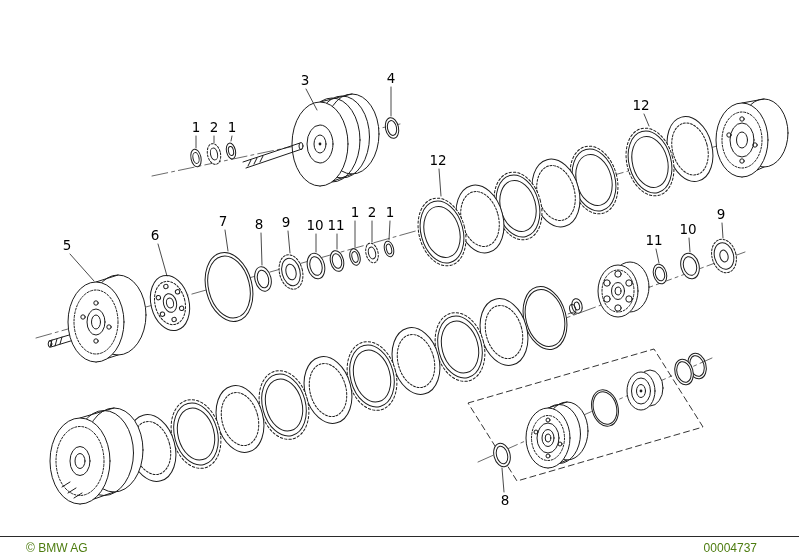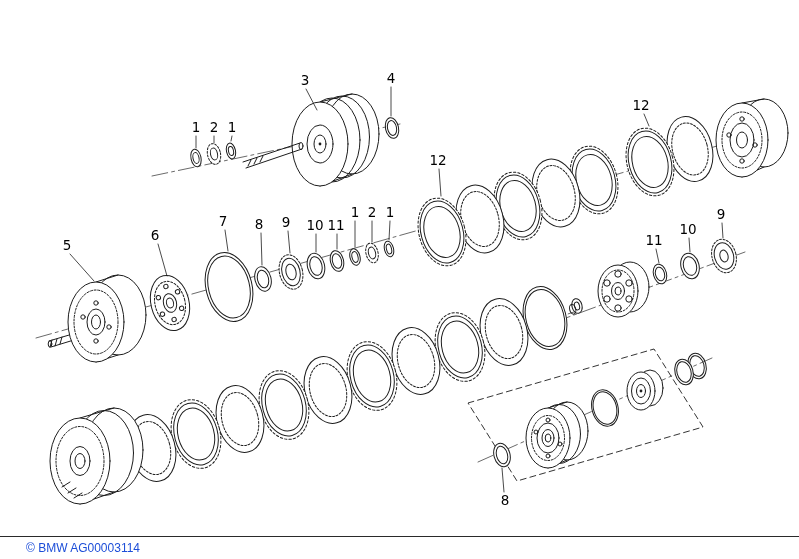--- a/index.html
+++ b/index.html
@@ -10,22 +10,22 @@
   }
   svg.drawing { position:absolute; left:0; top:0; }
   .callout-text {
     font-family:"DejaVu Sans", sans-serif;
     font-size:13.5px;
   }
   .footer {
     position:absolute; left:0; right:0; top:536px;
     border-top:1px solid #2a2a2a;
     height:22px;
-    display:flex; align-items:center; justify-content:flex-start;
-    font-size:12px; color:#1d4ed8;
+    display:flex; align-items:center; justify-content:space-between;
+    font-size:12px; color:#4d7c0f;
     padding:0 42px 0 26px; box-sizing:border-box;
   }
 </style>
 </head>
 <body>
 
 <div class="stage">
 
 <svg class="drawing" width="799" height="559" viewBox="0 0 799 559" xmlns="http://www.w3.org/2000/svg">
 
@@ -408,16 +408,16 @@
         <line x1="504" y1="492" x2="502" y2="468" stroke="#1d1d1d" stroke-width="0.8"></line>
         <text class="callout-text" x="505" y="505">8</text>
       </g>
     </g>
 
   </g>
 </svg>
 
   <div class="footer">
     <span>© BMW AG</span>
-    <span>00003114</span>
+    <span>00004737</span>
   </div>
 
 </div>
 
 </body></html>

